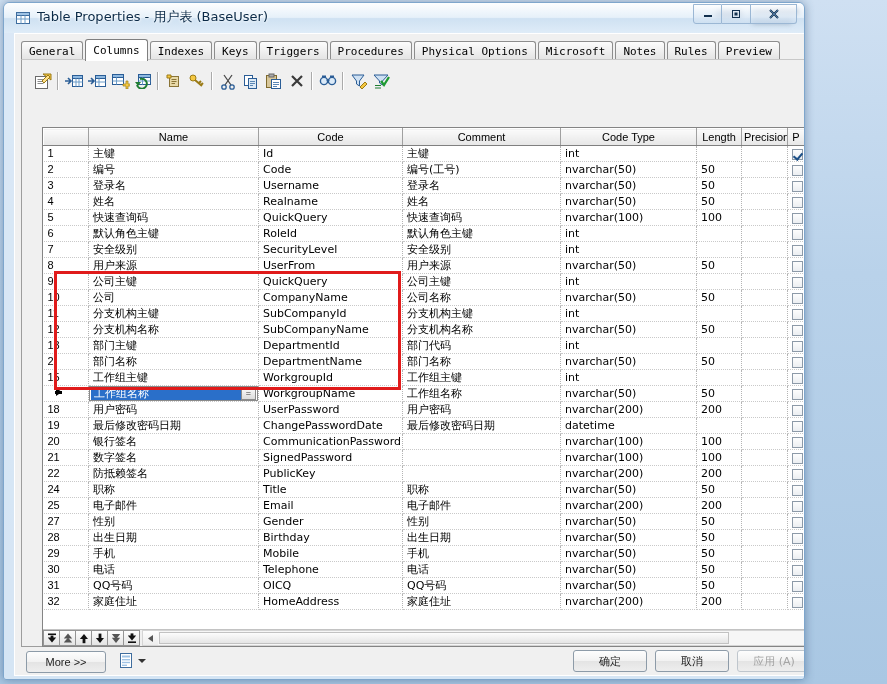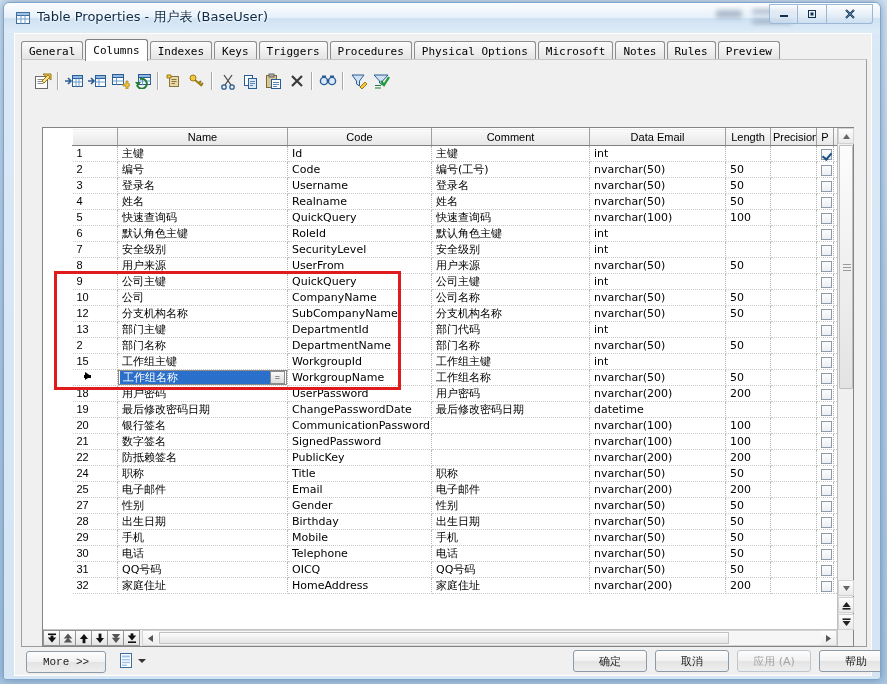--- a/index.html
+++ b/index.html
@@ -14,21 +14,21 @@
 
   
   #desktop {
     position: absolute; inset: 0;
     background: linear-gradient(180deg,#cfe0f2 0%, #b9d2ea 40%, #a9c7e3 100%);
   }
 
   
   #window {
     position: absolute;
-    left: 3px; top: 2px; width: 878px; height: 678px;
+    left: 3px; top: 2px; width: 802px; height: 678px;
     border: 1px solid #7ea6cc;
     border-radius: 6px 6px 3px 3px;
     background: rgba(221,234,247,0.85);
     box-shadow: 0 0 10px rgba(40,70,110,.45);
     overflow: hidden;
   }
   #titlebar {
     position: absolute; left:0; top:0; width:100%; height: 30px;
     background: linear-gradient(180deg,
         rgba(255,255,255,0.95) 0%,
@@ -124,21 +124,21 @@
     background: #aaa; box-shadow: 1px 0 0 #fff;
   }
 
   
   #gridwrap {
     position:absolute; left: 27px; top: 93px;
     width: 812px; height: 520px;
     border: 1px solid #848484;
     background: #ffffff;
   }
-  #gridscroll { position:absolute; inset: 0; overflow: hidden; padding-left: 29px; }
+  #gridscroll { position:absolute; inset: 0; overflow: hidden; }
 
   table.grid {
     border-collapse: collapse;
     table-layout: fixed;
     width: 795px;
     font-size: 11px;
   }
   table.grid th {
     height: 17px;
     background: linear-gradient(180deg,#fbfbfb,#e6e6e6);
@@ -303,21 +303,21 @@
   .btn {
     height: 22px;
     border: 1px solid #8d9ba8;
     border-radius: 3px;
     background: linear-gradient(180deg,#fdfdfd 0%,#f2f2f2 48%,#e4e4e4 52%,#eeeeee 100%);
     font-size: 11px; color: #1d1d1d;
     display:flex; align-items:center; justify-content:center;
     position:absolute;
   }
   .btn.disabled { color:#a4a4a4; border-color:#bfc6cd; }
-  #moreBtn { left: 5px; top: 1px; width: 80px; height: 22px; font-size: 11px; font-family: Liberation Mono, monospace; }
+  #moreBtn { left: 5px; top: 1px; width: 80px; height: 22px; font-size: 11px; }
   #gen-icon { position:absolute; left: 96px; top: 2px; width: 18px; height: 18px; }
   #gen-caret {
     position:absolute; left: 117px; top: 9px;
     width:0;height:0;border-left:4px solid transparent;border-right:4px solid transparent;
     border-top:4px solid #333;
   }
   #okBtn     { left: 552px; top: 0; width: 74px; }
   #cancelBtn { left: 634px; top: 0; width: 74px; }
   #applyBtn  { left: 716px; top: 0; width: 74px; }
   #helpBtn   { left: 798px; top: 0; width: 74px; }
@@ -547,21 +547,21 @@
               <col style="width:17px">
               <col style="width:17px">
               <col style="width:17px">
           </colgroup>
           <thead>
               <tr id="hdrRow">
                 <th class="rownum-h"></th>
                 <th>Name</th>
                 <th>Code</th>
                 <th>Comment</th>
-                <th>Data Email</th>
+                <th>Code Type</th>
                 <th>Length</th>
                 <th>Precision</th>
                 <th>P</th>
                 <th>F</th>
                 <th>M</th>
               </tr>
             </thead>
           <tbody id="gridBody">
               <tr>
                 <td class="rownum">1</td>
@@ -671,20 +671,32 @@
                 <td class="chk"><span class="cbox blue"></span></td>
                 <td class="chk"><span class="cbox"></span></td>
               </tr>
               <tr>
                 <td class="rownum">10</td>
                 <td class="cjk">公司</td>
                 <td class="cjk">CompanyName</td>
                 <td class="cjk">公司名称</td>
                 <td class="cjk">nvarchar(50)</td>
                 <td class="num cjk">50</td>
+                <td class="num"></td>
+                <td class="chk"><span class="cbox"></span></td>
+                <td class="chk"><span class="cbox blue"></span></td>
+                <td class="chk"><span class="cbox"></span></td>
+              </tr>
+              <tr>
+                <td class="rownum">11</td>
+                <td class="cjk">分支机构主键</td>
+                <td class="cjk">SubCompanyId</td>
+                <td class="cjk">分支机构主键</td>
+                <td class="cjk">int</td>
+                <td class="num"></td>
                 <td class="num"></td>
                 <td class="chk"><span class="cbox"></span></td>
                 <td class="chk"><span class="cbox blue"></span></td>
                 <td class="chk"><span class="cbox"></span></td>
               </tr>
               <tr>
                 <td class="rownum">12</td>
                 <td class="cjk">分支机构名称</td>
                 <td class="cjk">SubCompanyName</td>
                 <td class="cjk">分支机构名称</td>

